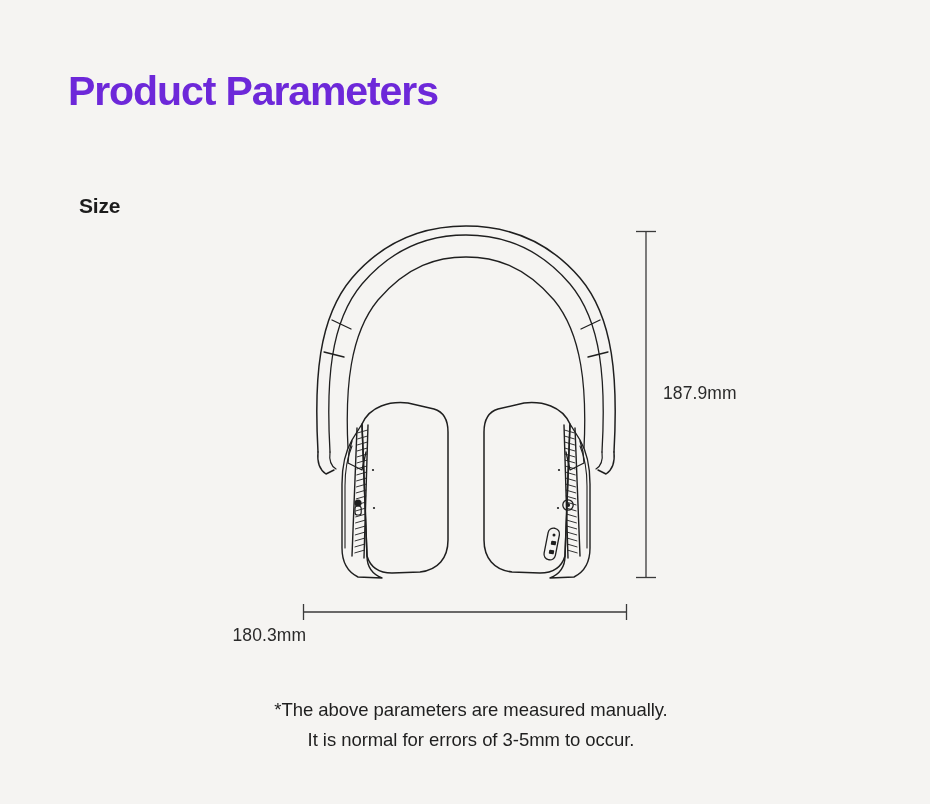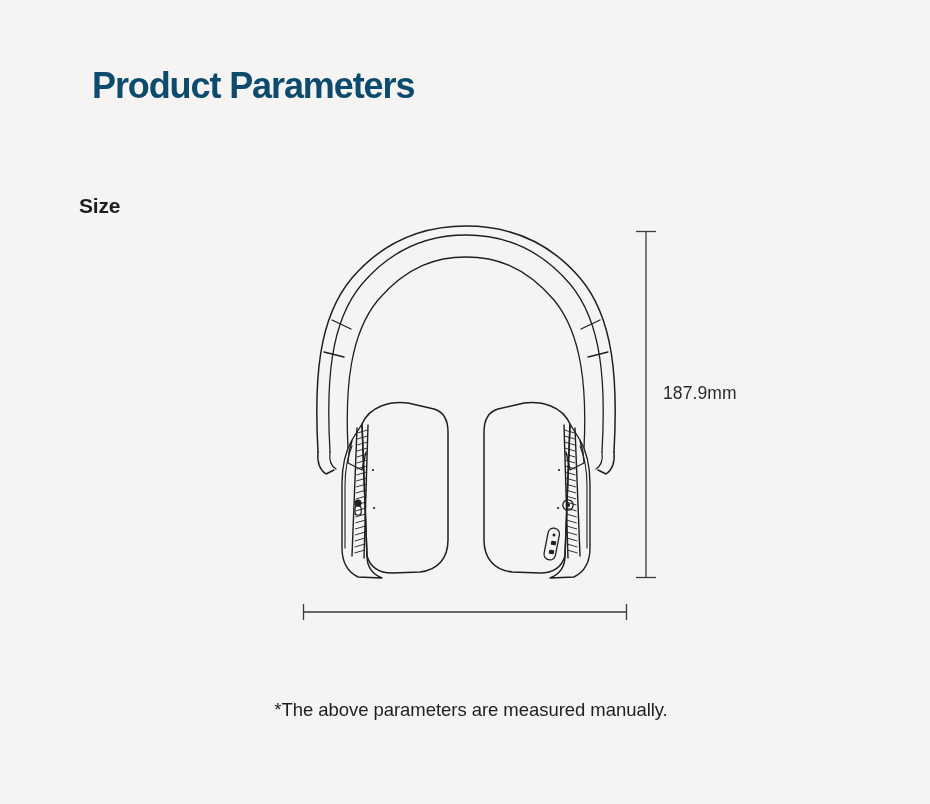--- a/index.html
+++ b/index.html
@@ -15,26 +15,26 @@
     overflow: hidden;
   }
   .page {
     position: relative;
     width: 930px;
     height: 804px;
     background: #f5f4f2;
   }
   .page-title {
     position: absolute;
-    left: 92px;
+    left: 68px;
     top: 42px;
-    font-size: 36px;
+    font-size: 41px;
     font-weight: 800;
     letter-spacing: -1.1px;
-    color: #0c4a6e;
+    color: #6d28d9;
     line-height: 1.12;
     white-space: nowrap;
   }
   .section-label {
     position: absolute;
     left: 79px;
     top: 194px;
     font-size: 21px;
     font-weight: 700;
     letter-spacing: -0.2px;
@@ -267,18 +267,20 @@
         <line x1="303" y1="612" x2="627" y2="612"></line>
         <line x1="303.5" y1="604" x2="303.5" y2="620"></line>
         <line x1="626.5" y1="604" x2="626.5" y2="620"></line>
       </g>
 
     </svg>
   </div>
 
   <div class="dim-label dim-label-vertical">187.9mm</div>
 
+  <div class="dim-label dim-label-horizontal"><span>180.3mm</span></div>
 
   <div class="footnote">
     <div>*The above parameters are measured manually.</div>
+    <div>It is normal for errors of 3-5mm to occur.</div>
   </div>
 
 </div>
 
 </body></html>

